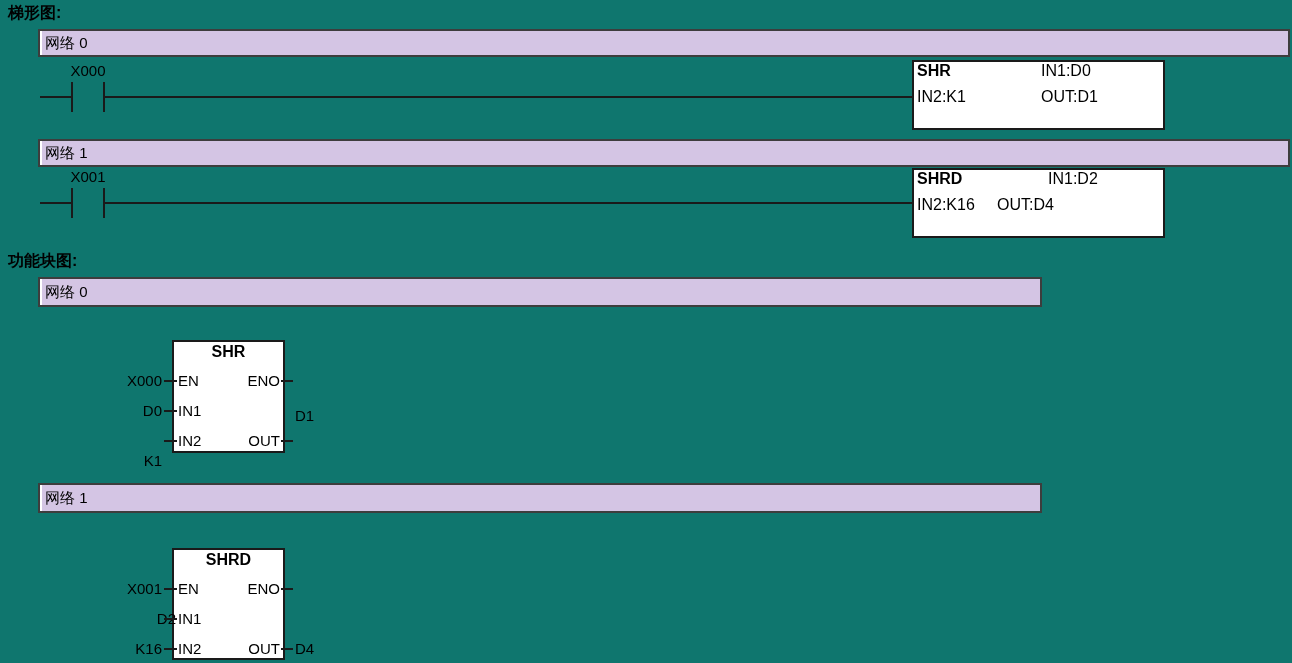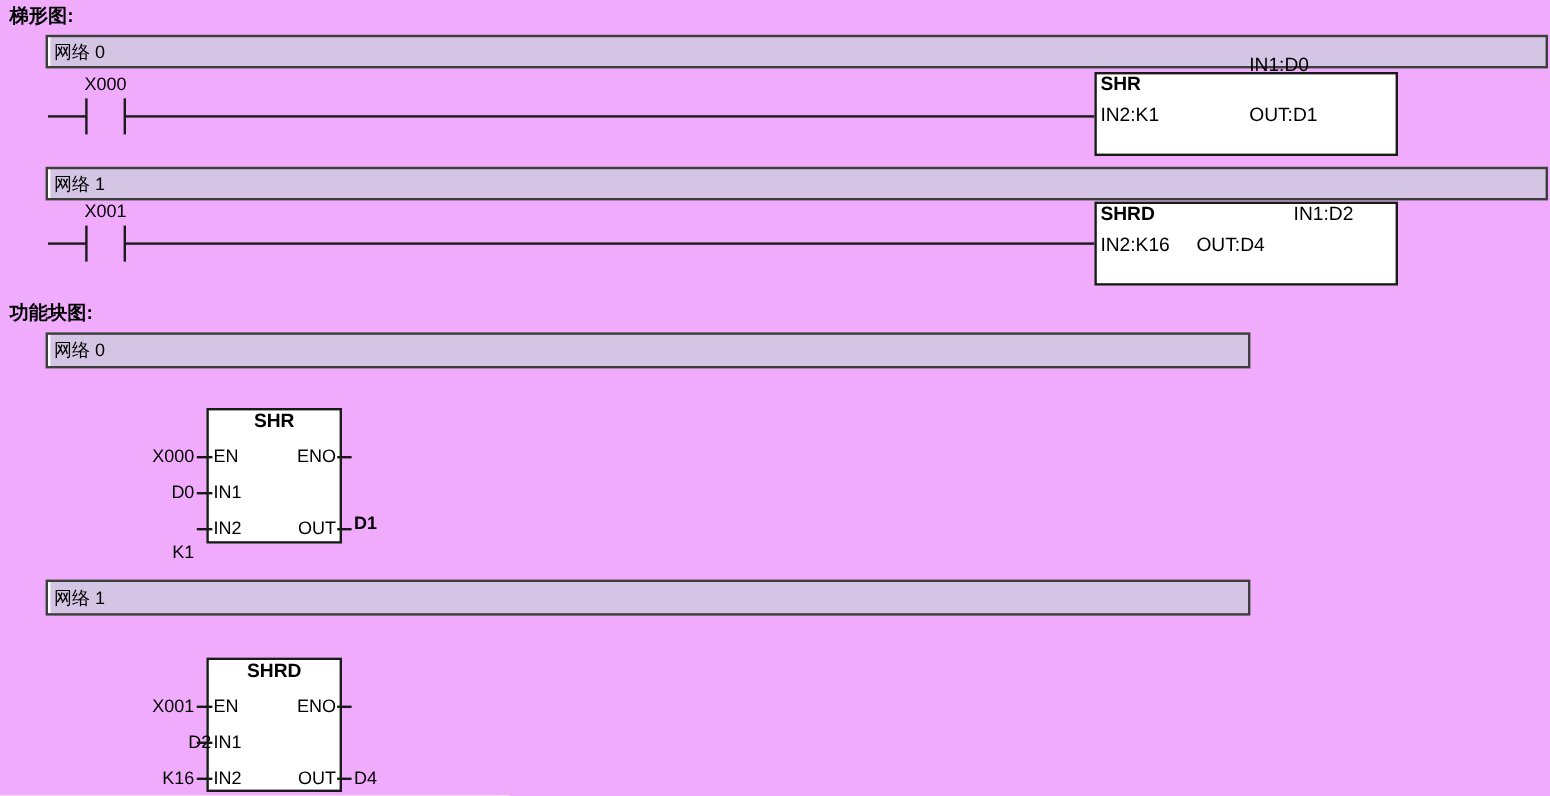--- a/index.html
+++ b/index.html
@@ -4,21 +4,21 @@
 <style>
   html, body {
     margin: 0;
     padding: 0;
     background: #ffffff;
   }
   .canvas {
     position: relative;
     width: 1292px;
     height: 663px;
-    background: #f0abfc;
+    background: #0f766e;
     font-family: "Liberation Sans", sans-serif;
     color: #000000;
     overflow: hidden;
   }
   .section-title {
     position: absolute;
     font-size: 16px;
     font-weight: bold;
     white-space: nowrap;
   }
@@ -94,37 +94,37 @@
   </div>
 
   <div class="contact-label" style="left:56px; top:62px; width:64px;">X000</div>
   <div class="hline" style="left:40px; top:96px; width:32px;"></div>
   <div class="vline" style="left:71px; top:82px; height:30px;"></div>
   <div class="vline" style="left:103px; top:82px; height:30px;"></div>
   <div class="hline" style="left:105px; top:96px; width:808px;"></div>
 
   <div class="ibox" style="left:912px; top:60px; width:253px; height:70px;"></div>
   <div class="txt bold" style="left:917px; top:62px;">SHR</div>
-  <div class="txt" style="left:1041px; top:46px;">IN1:D0</div>
+  <div class="txt" style="left:1041px; top:62px;">IN1:D0</div>
   <div class="txt" style="left:917px; top:88px;">IN2:K1</div>
   <div class="txt" style="left:1041px; top:88px;">OUT:D1</div>
 
   <div class="netbar" style="left:38px; top:139px; width:1252px; height:28px;">
     <span>网络 1</span>
   </div>
 
   <div class="contact-label" style="left:56px; top:168px; width:64px;">X001</div>
   <div class="hline" style="left:40px; top:202px; width:32px;"></div>
   <div class="vline" style="left:71px; top:188px; height:30px;"></div>
   <div class="vline" style="left:103px; top:188px; height:30px;"></div>
   <div class="hline" style="left:105px; top:202px; width:808px;"></div>
 
   <div class="ibox" style="left:912px; top:168px; width:253px; height:70px;"></div>
   <div class="txt bold" style="left:917px; top:170px;">SHRD</div>
-  <div class="txt" style="left:1078px; top:170px;">IN1:D2</div>
+  <div class="txt" style="left:1048px; top:170px;">IN1:D2</div>
   <div class="txt" style="left:917px; top:196px;">IN2:K16</div>
   <div class="txt" style="left:997px; top:196px;">OUT:D4</div>
 
   <div class="section-title" style="left:8px; top:251px;">功能块图:</div>
 
   <div class="netbar" style="left:38px; top:277px; width:1004px; height:30px;">
     <span>网络 0</span>
   </div>
 
   <div class="fbd-block" style="left:172px; top:340px; width:113px; height:113px;"></div>
@@ -138,21 +138,21 @@
 
   <div class="pin r" style="left:102px; top:402px; width:60px;">D0</div>
   <div class="hline" style="left:164px; top:410px; width:13px;"></div>
   <div class="pin" style="left:178px; top:402px;">IN1</div>
 
   <div class="pin r" style="left:102px; top:452px; width:60px;">K1</div>
   <div class="hline" style="left:164px; top:440px; width:13px;"></div>
   <div class="pin" style="left:178px; top:432px;">IN2</div>
   <div class="pin r" style="left:220px; top:432px; width:60px;">OUT</div>
   <div class="hline" style="left:281px; top:440px; width:12px;"></div>
-  <div class="pin" style="left:295px; top:428px;font-weight:bold;">D1</div>
+  <div class="pin" style="left:295px; top:407px;">D1</div>
 
   <div class="netbar" style="left:38px; top:483px; width:1004px; height:30px;">
     <span>网络 1</span>
   </div>
 
   <div class="fbd-block" style="left:172px; top:548px; width:113px; height:112px;"></div>
   <div class="fbd-title" style="left:172px; top:551px; width:113px;">SHRD</div>
 
   <div class="pin r" style="left:102px; top:580px; width:60px;">X001</div>
   <div class="hline" style="left:164px; top:588px; width:13px;"></div>

